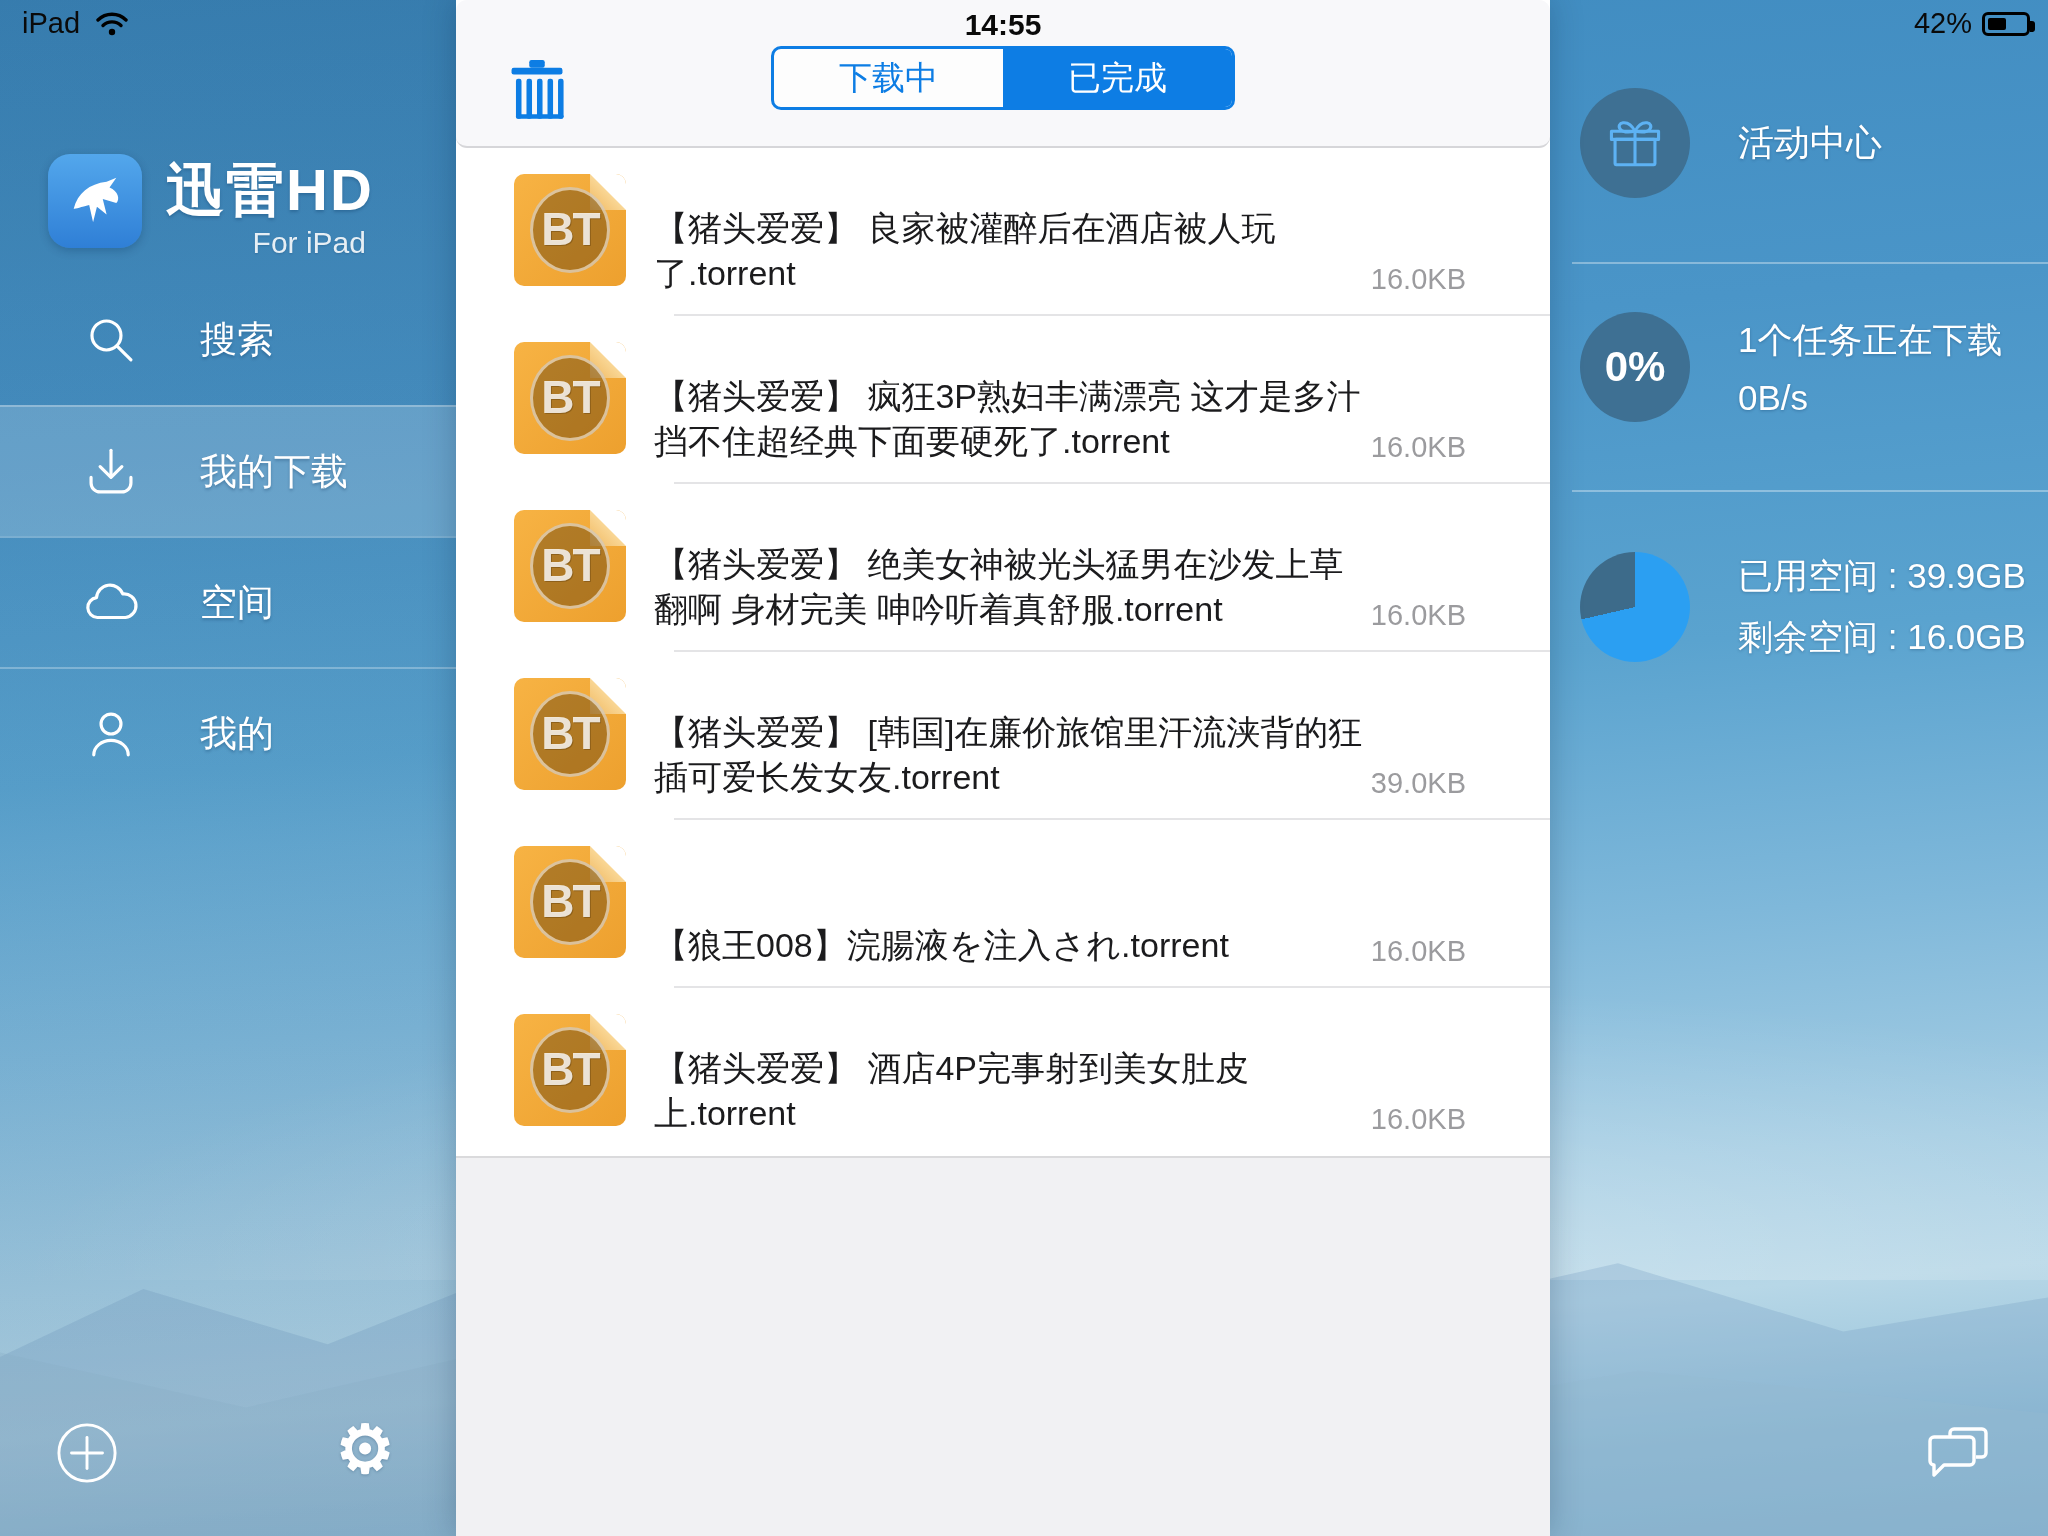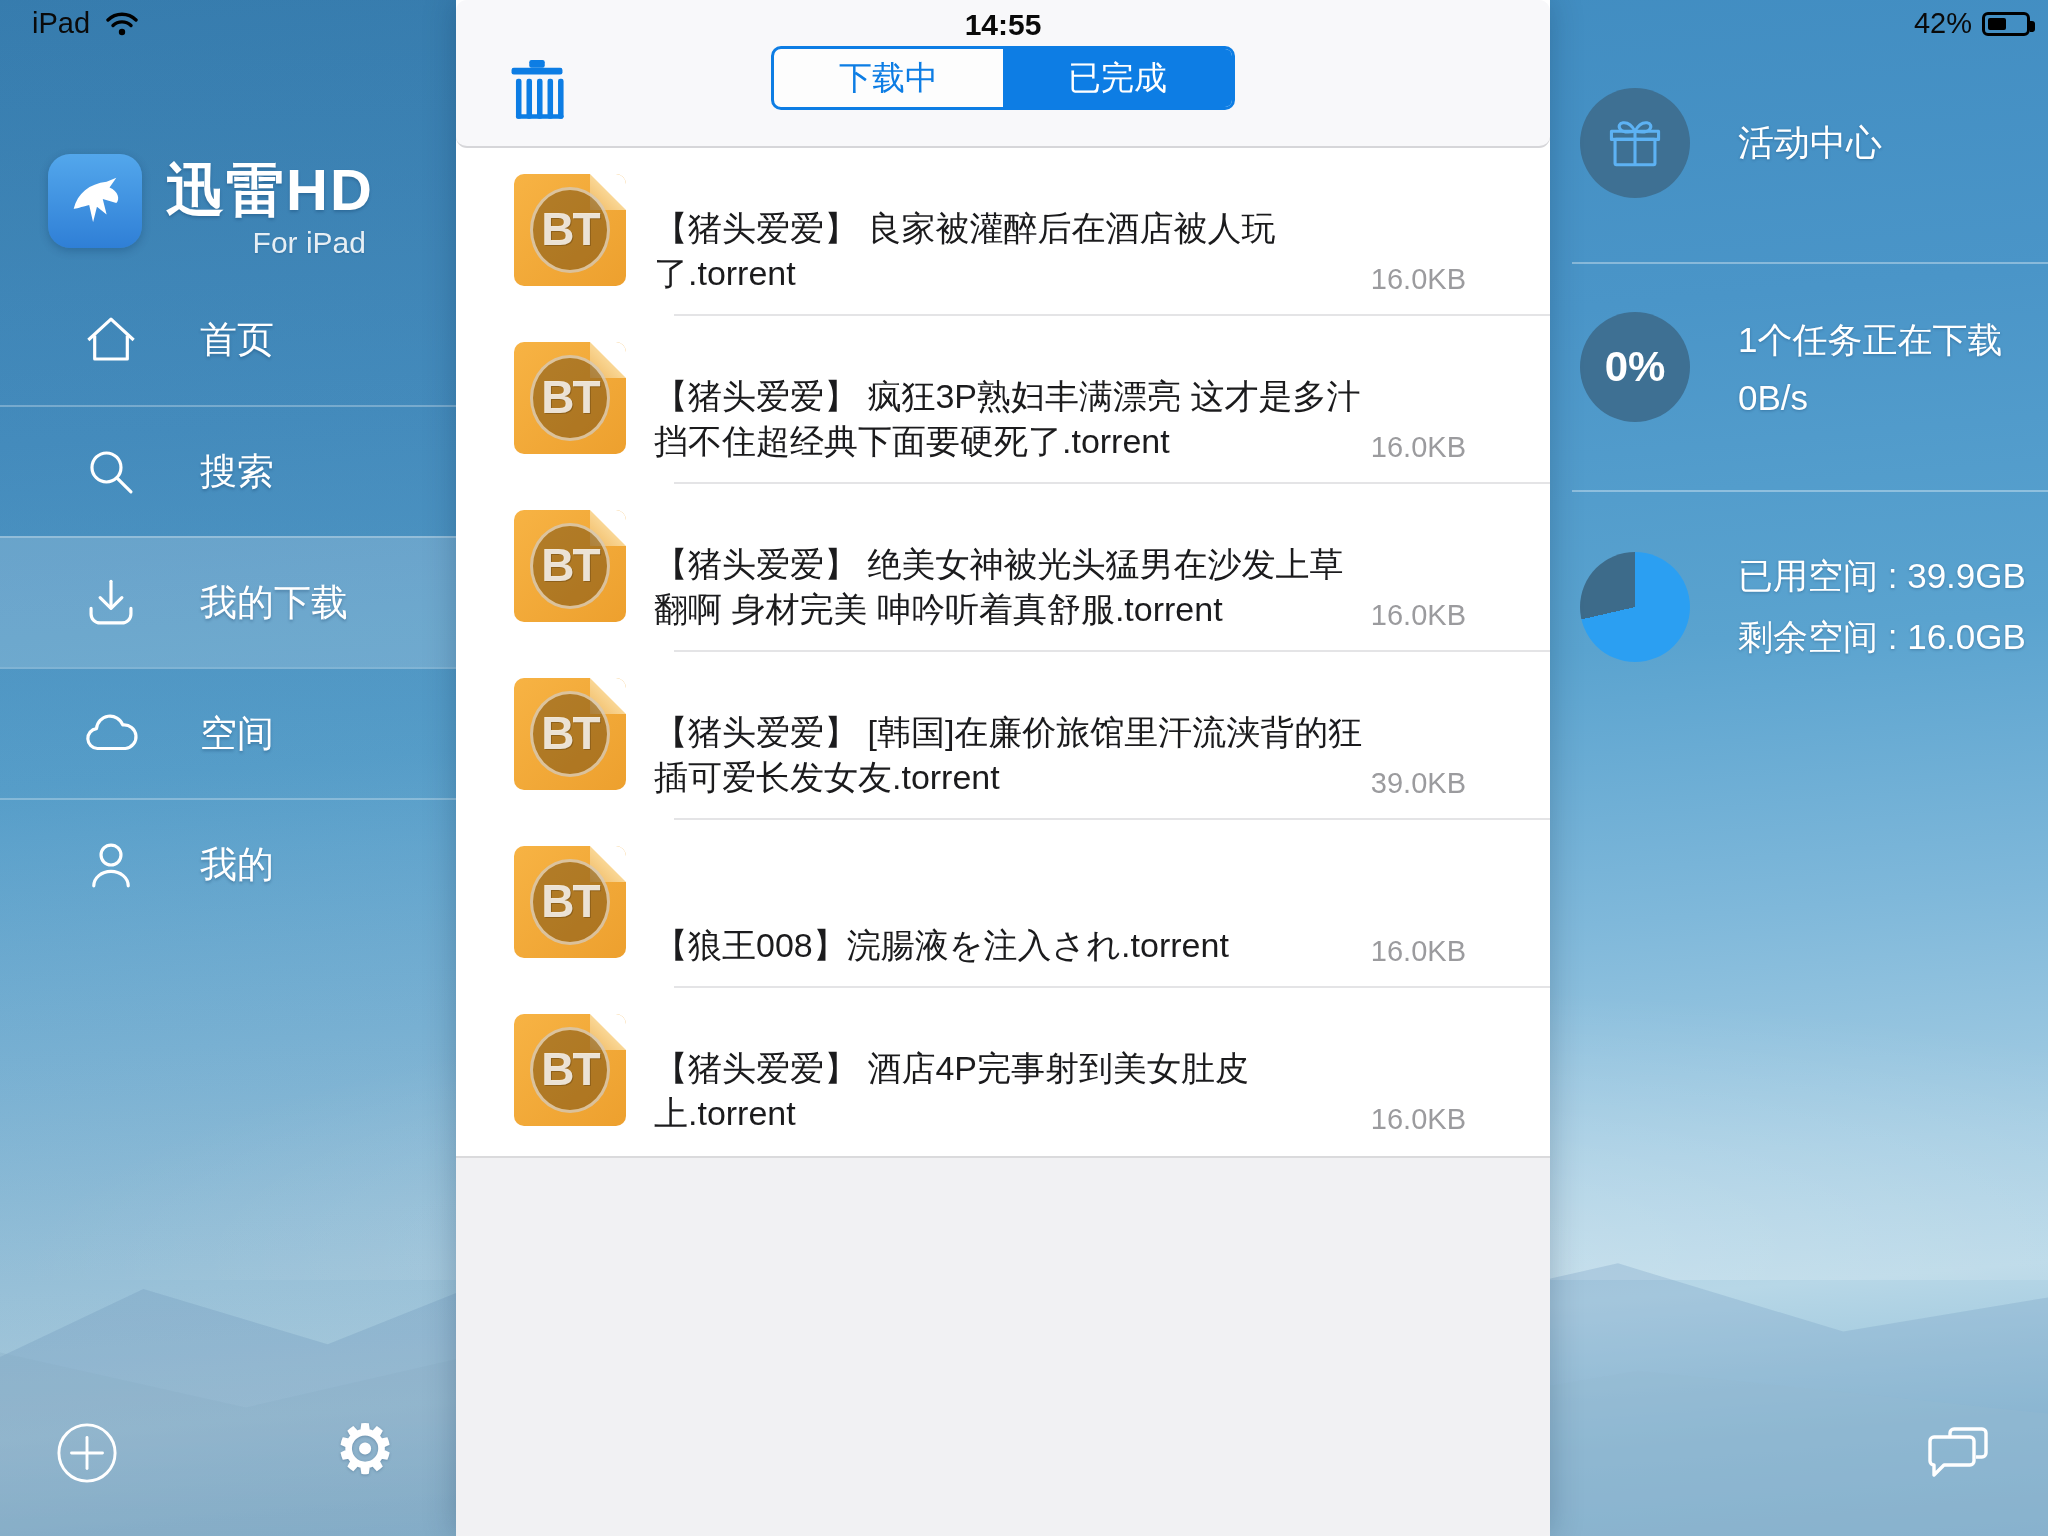--- a/index.html
+++ b/index.html
@@ -12,21 +12,21 @@
   
   .haze { position:absolute; left:0; right:0; top:980px; height:300px;
     background:radial-gradient(ellipse at 62% 100%, rgba(255,255,255,0.30), rgba(255,255,255,0) 70%); }
   .ridge1 { position:absolute; left:0; right:0; top:1110px; height:426px; background:rgba(120,160,195,0.30);
     clip-path:polygon(0 58%,7% 42%,16% 55%,28% 32%,40% 52%,54% 24%,66% 50%,79% 36%,90% 52%,100% 44%,100% 100%,0 100%); }
   .ridge2 { position:absolute; left:0; right:0; top:1230px; height:306px; background:rgba(150,185,210,0.35);
     clip-path:polygon(0 40%,12% 58%,25% 38%,38% 60%,52% 42%,66% 62%,80% 46%,100% 60%,100% 100%,0 100%); }
 
   
   .statusbar { position:absolute; top:0; left:0; right:0; height:44px; z-index:30; color:#0a0a0a; }
-  .sb-left { position:absolute; left:32px; top:7px; display:flex; align-items:center; gap:16px; font-size:29px; }
+  .sb-left { position:absolute; left:22px; top:7px; display:flex; align-items:center; gap:16px; font-size:29px; }
   .sb-time { position:absolute; left:1003px; top:8px; transform:translateX(-50%); font-size:30px; font-weight:bold; }
   .sb-right { position:absolute; right:18px; top:7px; display:flex; align-items:center; gap:10px; font-size:29px; }
   .batt { display:inline-block; position:relative; width:48px; height:24px; border:3px solid #000; border-radius:6px; }
   .batt-fill { position:absolute; left:3px; top:3px; bottom:3px; background:#000; border-radius:2px; }
   .batt-tip { position:absolute; right:-8px; top:6px; width:5px; height:11px; background:#000; border-radius:0 3px 3px 0; }
 
   
   .sidebar { position:absolute; left:0; top:0; width:532px; height:1536px;
     background:linear-gradient(180deg, rgba(20,60,95,0.18), rgba(20,60,95,0.05) 55%, rgba(20,60,95,0.10)); color:#fff; }
   .logo-row { position:absolute; left:0; top:150px; width:456px; height:110px; }
@@ -106,27 +106,20 @@
         <svg width="62" height="62" viewBox="0 0 64 64">
           <path d="M10 40 C14 24 26 14 44 12 L54 8 L47 18 C56 22 58 30 54 34 L40 30 L44 46 L34 38 L30 54 L26 36 C18 38 12 40 10 40 Z" fill="#ffffff"></path>
         </svg>
       </div>
       <div class="app-name">迅雷HD</div>
       <div class="app-sub">For iPad</div>
     </div>
 
     <ul class="menu">
       <li>
-        <svg class="mi" viewBox="0 0 64 64" fill="none" stroke="#fff" stroke-width="3.5" stroke-linejoin="round">
-          <path d="M7 32 L32 9 L57 32"></path>
-            <path d="M14 27 V53 H50 V27"></path>
-        </svg>
-        <span class="ml">首页</span>
-      </li>
-      <li>
         <svg class="mi" viewBox="0 0 64 64" fill="none" stroke="#fff" stroke-width="3.5" stroke-linecap="round">
           <circle cx="27" cy="27" r="16"></circle>
             <line x1="39" y1="39" x2="54" y2="54"></line>
         </svg>
         <span class="ml">搜索</span>
       </li>
       <li class="selected">
         <svg class="mi" viewBox="0 0 64 64" fill="none" stroke="#fff" stroke-width="3.5" stroke-linecap="round" stroke-linejoin="round">
           <line x1="32" y1="8" x2="32" y2="36"></line>
             <path d="M20 26 L32 38 L44 26"></path>

